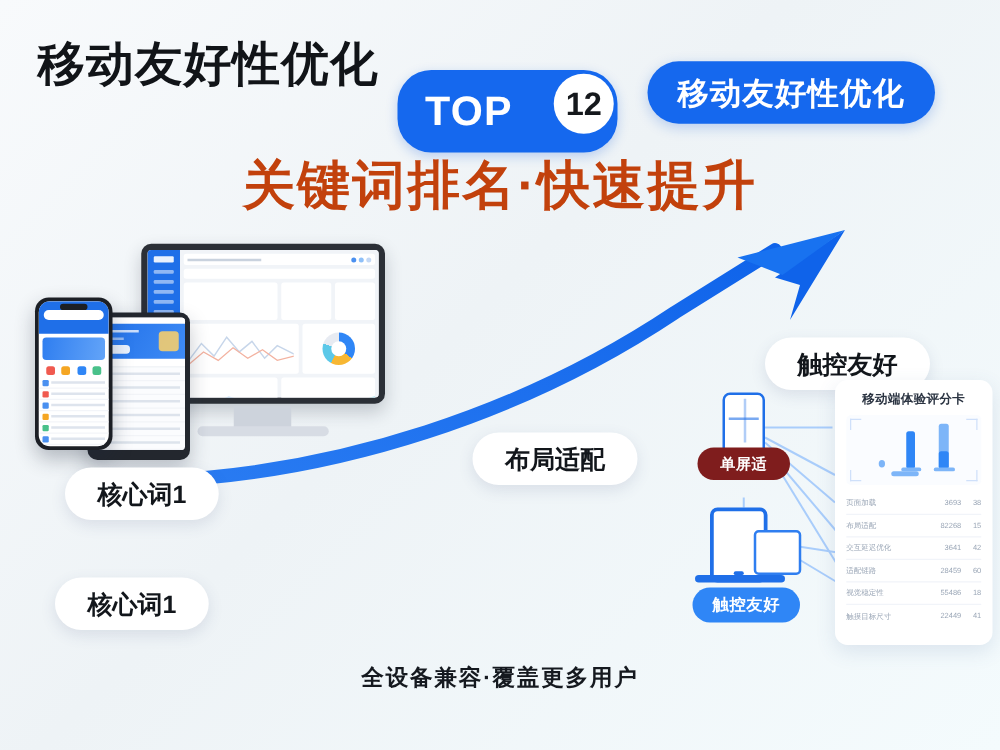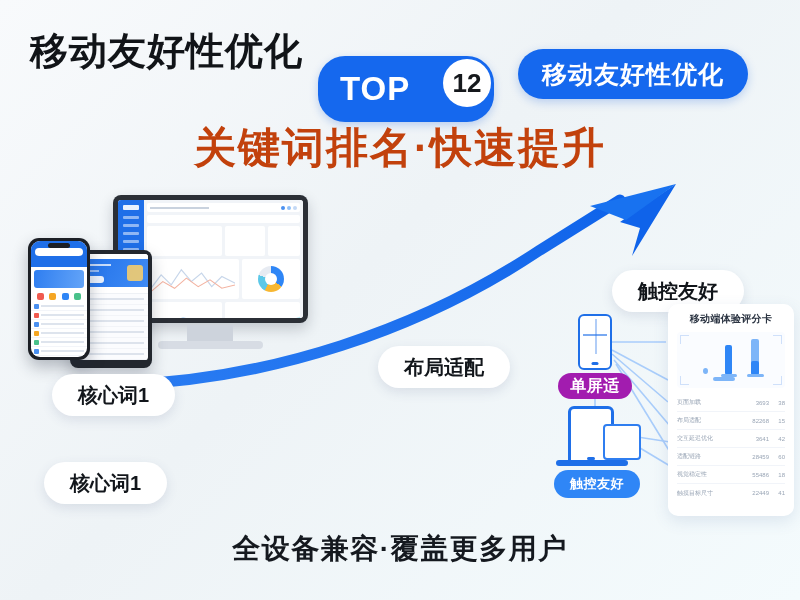--- a/index.html
+++ b/index.html
@@ -144,22 +144,22 @@
   .d-phone-sm .dl{ position:absolute; left:3px; right:3px; top:18px; height:2px; background:#1f6fe8; opacity:.6;}
   .d-phone-sm .dv{ position:absolute; left:50%; top:3px; bottom:14px; width:2px; background:#1f6fe8; opacity:.35;}
   .d-phone-sm .db{ position:absolute; left:50%; transform:translateX(-50%); bottom:3px; width:7px;height:3px;border-radius:2px;background:#1f6fe8;}
   .d-tablet{ position:absolute; left:20px; top:104px; width:46px;height:60px;border-radius:6px;
      background:#ffffff;border:3px solid #1f6fe8; }
   .d-tablet .db{ position:absolute; left:50%; transform:translateX(-50%); bottom:3px; width:8px;height:3px;border-radius:2px;background:#1f6fe8;}
   .d-laptop{ position:absolute; left:55px; top:122px; width:38px;height:36px;border-radius:4px;
      background:#ffffff;border:2.5px solid #2f7ef0; }
   .d-lapbase{ position:absolute; left:8px; top:158px; width:72px;height:6px;border-radius:3px;background:#1f6fe8; }
   .d-pill-light{
-    position:absolute; left:10px; top:71px; width:74px; height:26px; border-radius:13px;
-    background:#a21caf; color:#ffffff; font-size:16px; font-weight:700;
+    position:absolute; left:10px; top:56px; width:74px; height:26px; border-radius:13px;
+    background:#7f1d1d; color:#ffffff; font-size:12px; font-weight:700;
     display:flex; align-items:center; justify-content:center; letter-spacing:.5px;
   }
   .d-pill-solid{
     position:absolute; left:6px; top:168px; width:86px; height:28px; border-radius:14px;
     background:#2f86f6; color:#ffffff; font-size:13px; font-weight:700;
     display:flex; align-items:center; justify-content:center; letter-spacing:.5px;
   }
   .d-card{
     position:absolute; left:96px; top:2px; width:126px; height:212px;
     background:#ffffff; border-radius:10px;
@@ -177,21 +177,21 @@
   .bar{ position:absolute; bottom:13px; border-radius:2px; background:#2f86f6; }
   .bar.lt{ background:#7db5f8; }
   .dc-row{ display:flex; align-items:center; height:18px; border-bottom:1px solid #f1f4f9; font-size:6px; color:#9aa6b6;}
   .dc-row .lbl{ flex:1; }
   .dc-row .v1{ width:26px; text-align:right; }
   .dc-row .v2{ width:16px; text-align:right; }
 
   
   .footer{
     position:absolute; left:0; right:0; top:530px; text-align:center;
-    font-size:28px; font-weight:700; color:#15191f; letter-spacing:1.5px;
+    font-size:18px; font-weight:700; color:#15191f; letter-spacing:1.5px;
   }
 </style>
 </head>
 <body>
 
 <div class="stage">
 
   <svg class="arrow-svg" width="580" height="220" viewBox="0 0 580 220">
     <defs>
       <linearGradient id="agrad" x1="0" y1="1" x2="1" y2="0">

